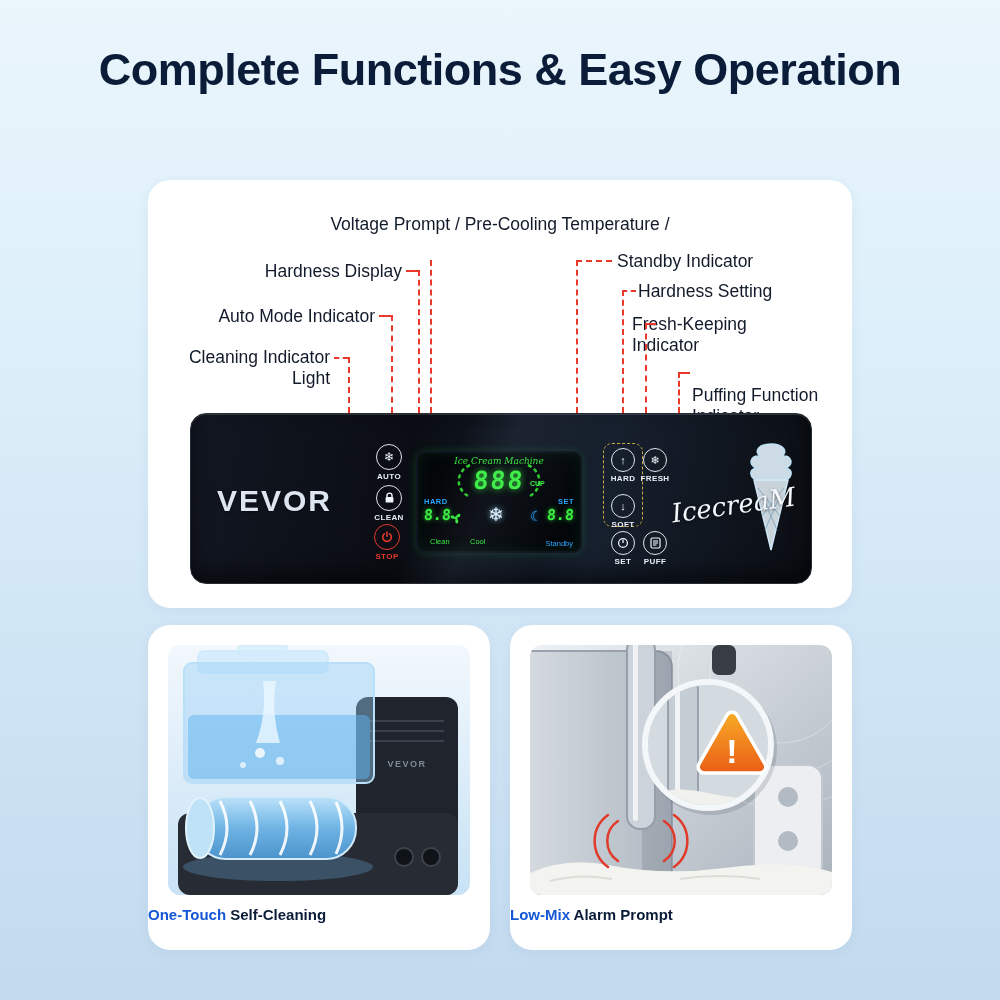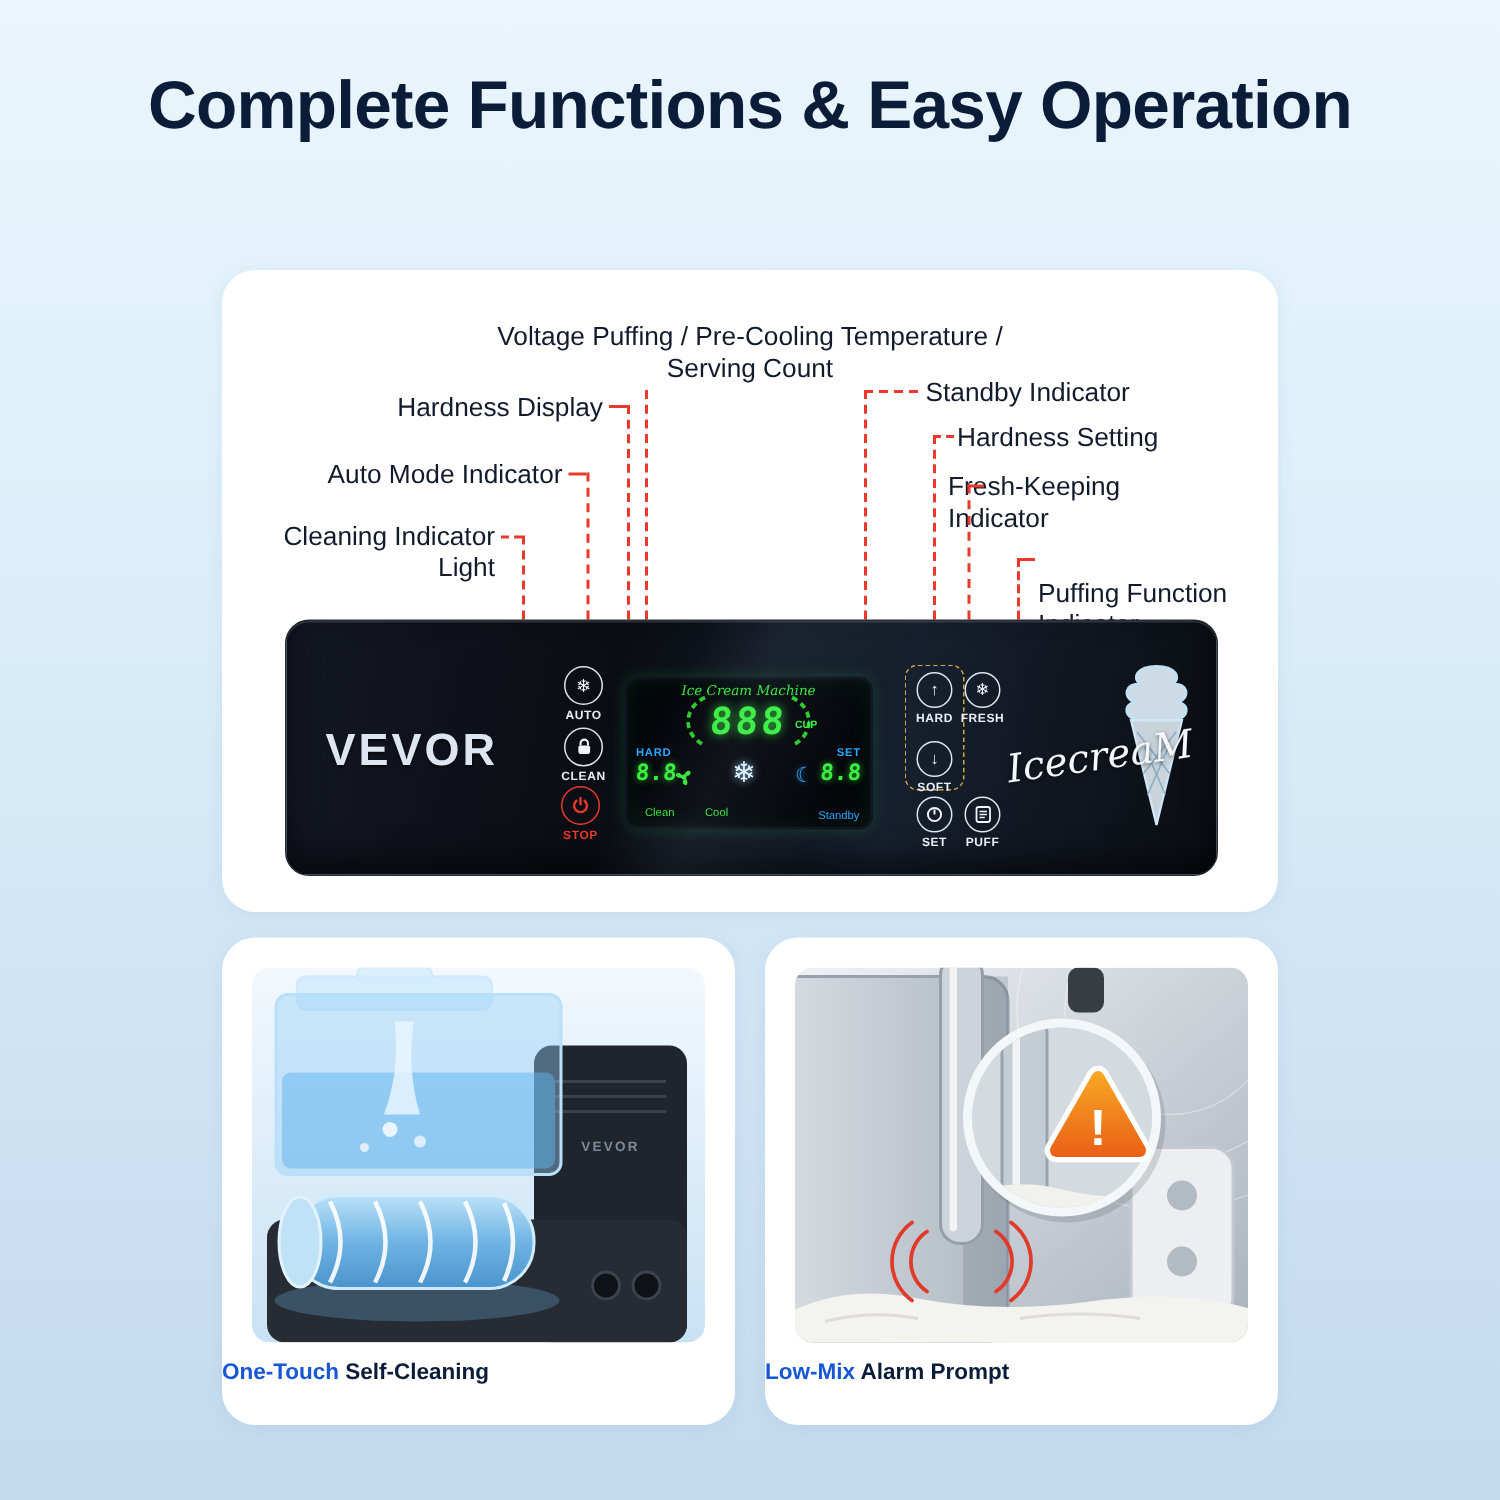--- a/index.html
+++ b/index.html
@@ -80,22 +80,21 @@
 </head>
 <body>
 
 <div class="page">
 
   <h1 class="title">Complete Functions &amp; Easy Operation</h1>
 
   <div class="card card-panel">
 
     <div class="callout t-center" style="left:132px;top:34px;width:440px;">
-      <div>Voltage Puffing / Pre-Cooling Temperature /</div>
-      <div>Serving Count</div>
+      <div>Voltage Prompt / Pre-Cooling Temperature /</div>
     </div>
     <div class="callout t-right" style="left:92px;top:81px;width:162px;">Hardness Display</div>
     <div class="callout t-right" style="left:47px;top:126px;width:180px;">Auto Mode Indicator</div>
     <div class="callout t-right" style="left:27px;top:167px;width:155px;">
       <div>Cleaning Indicator</div>
       <div>Light</div>
     </div>
     <div class="callout" style="left:490px;top:101px;width:200px;">Hardness Setting</div>
     <div class="callout" style="left:469px;top:71px;width:200px;">Standby Indicator</div>
     <div class="callout" style="left:484px;top:134px;width:170px;">

